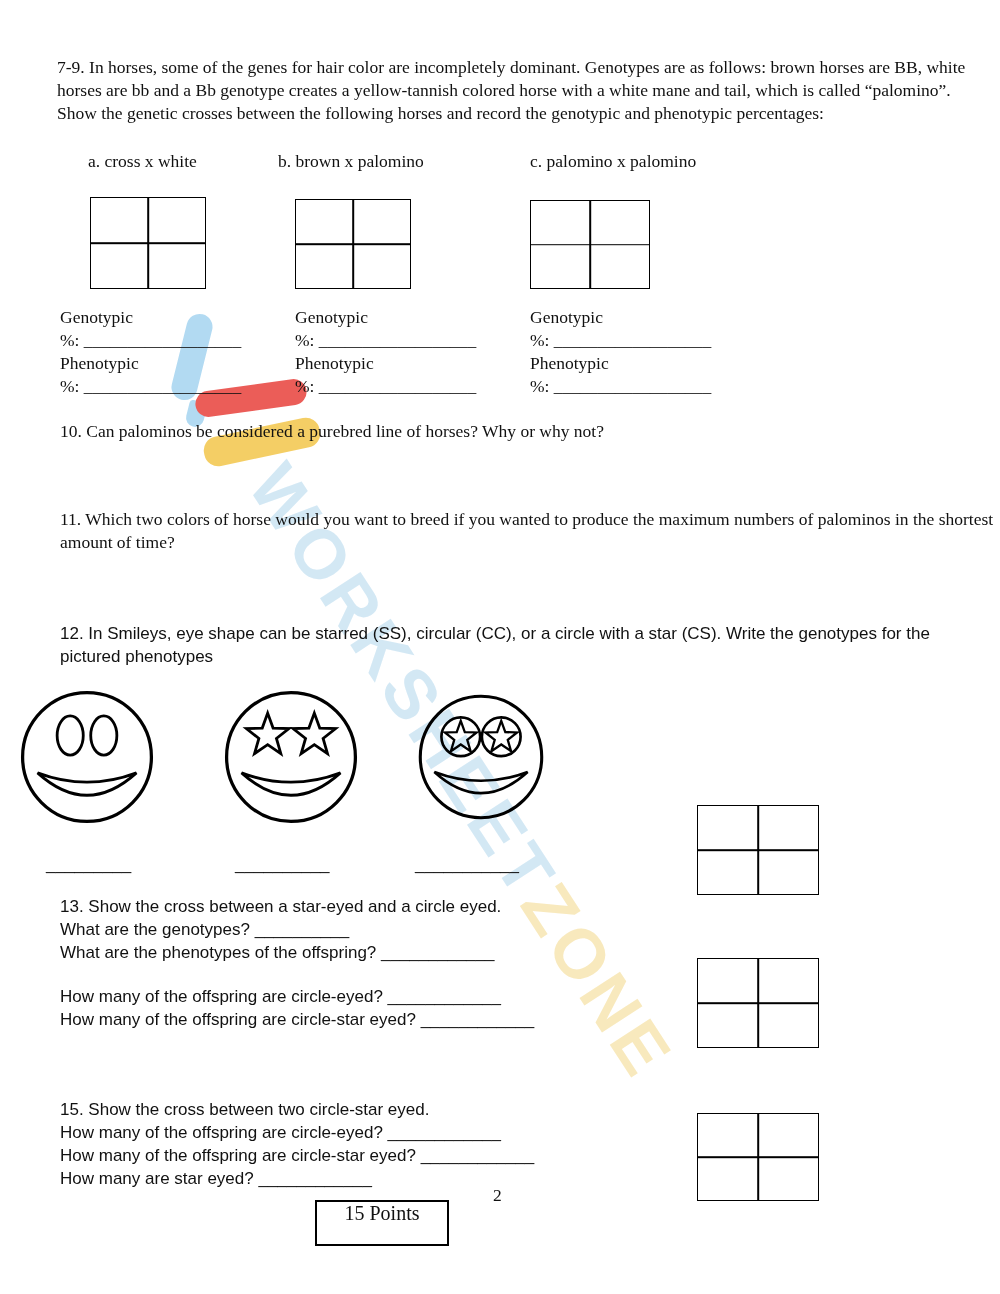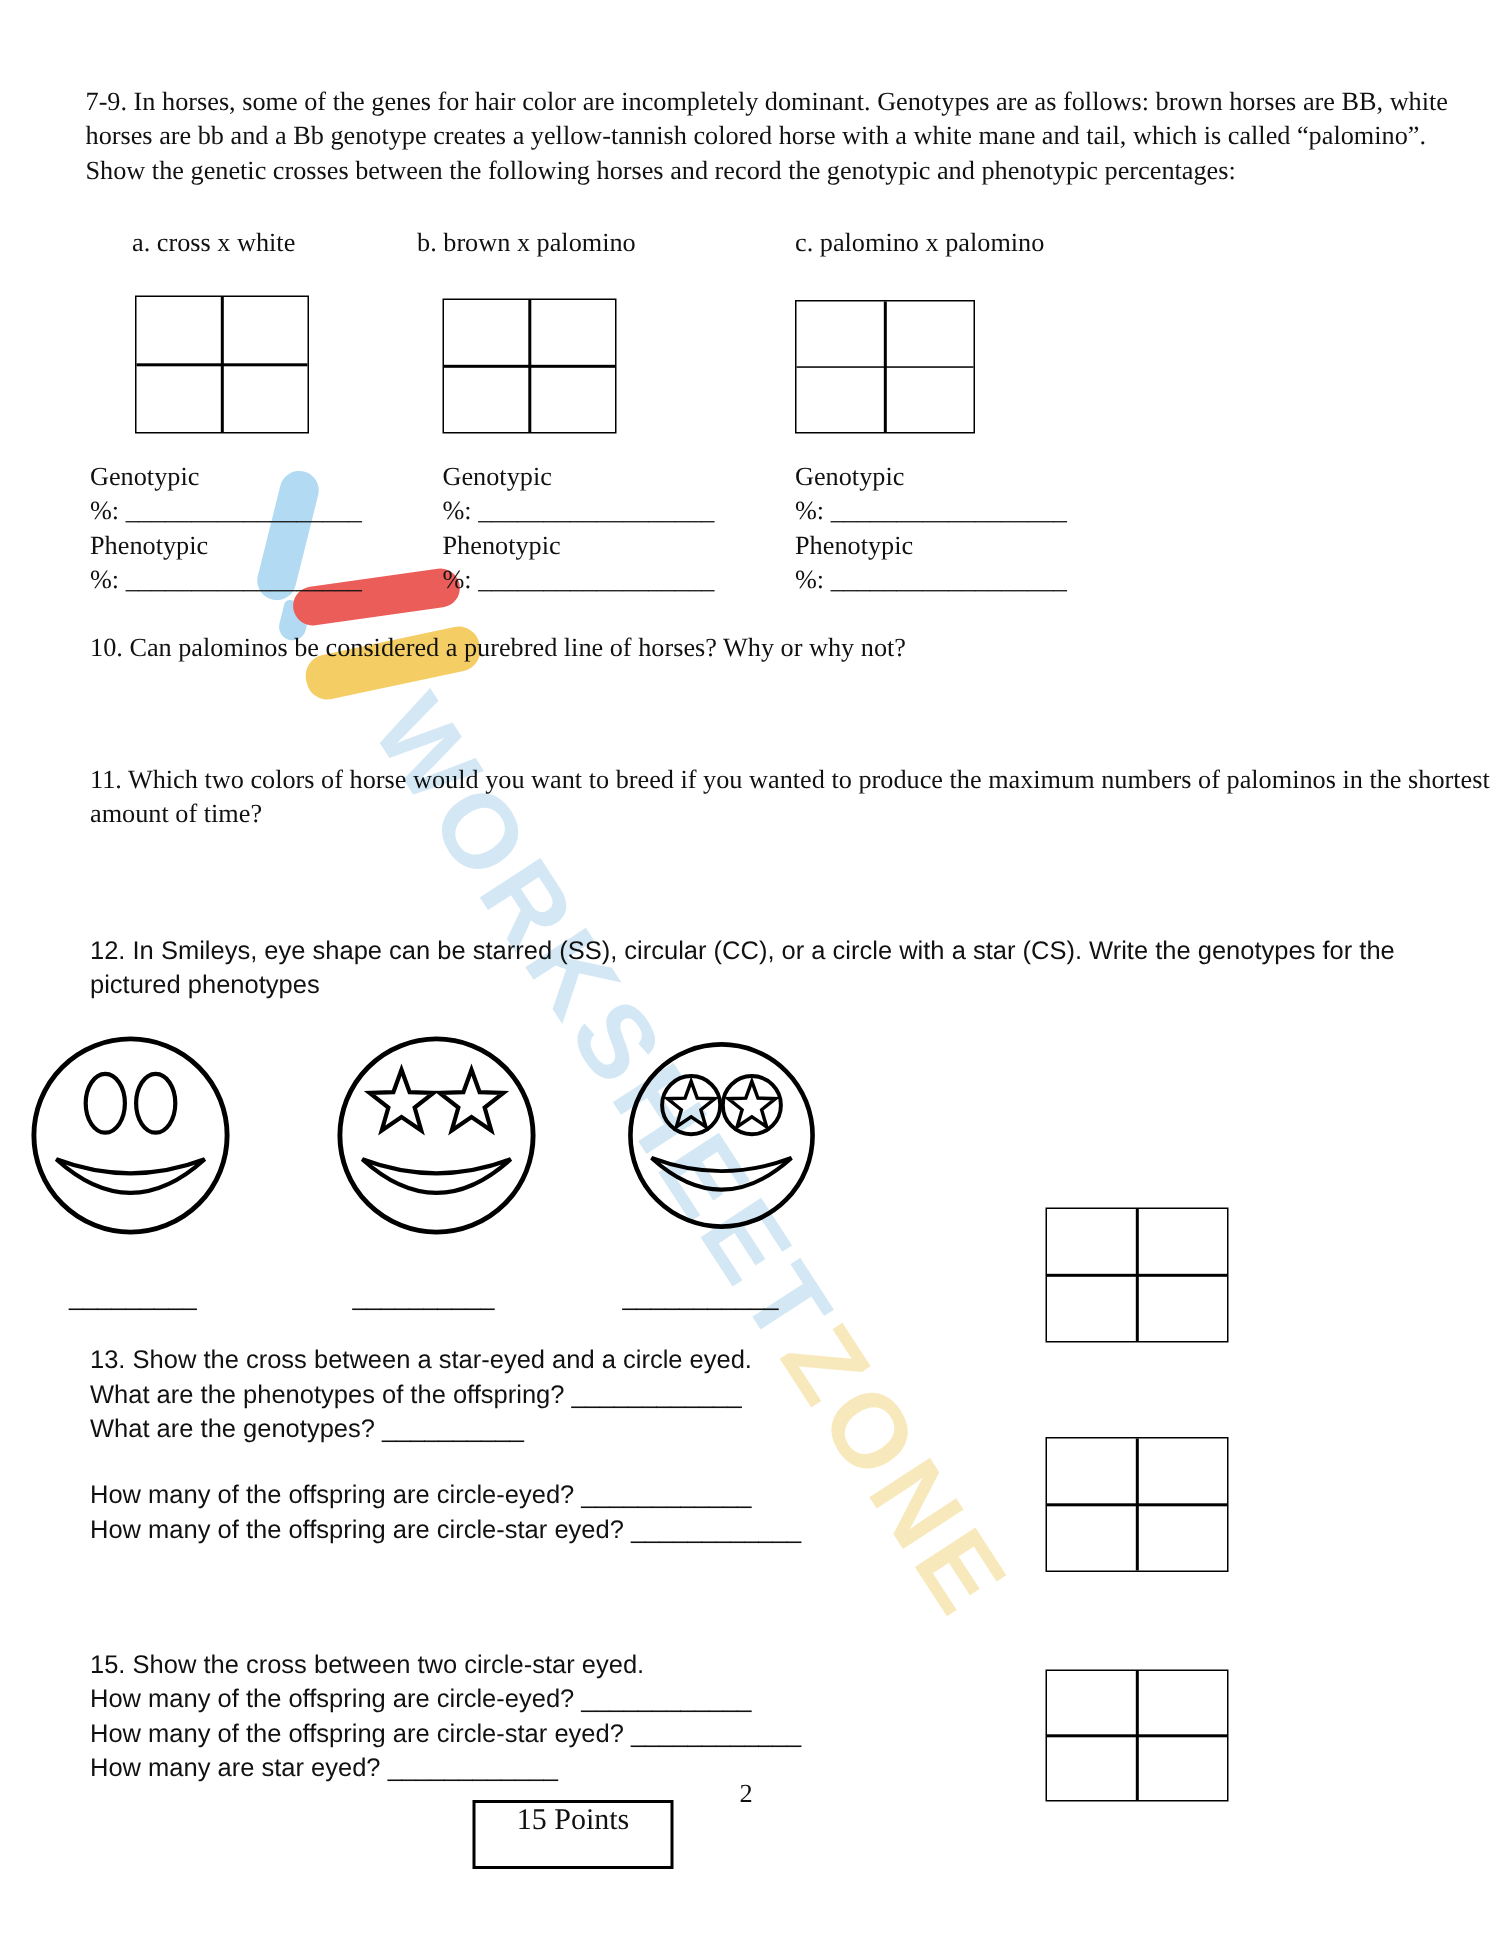--- a/index.html
+++ b/index.html
@@ -136,22 +136,22 @@
   <div class="blank-row" style="left:46px;">_________</div>
   <div class="blank-row" style="left:235px;">__________</div>
   <div class="blank-row" style="left:415px;">___________</div>
 
   <div class="punnett" style="left:697px; top:805px;  width:120px; height:88px;"></div>
   <div class="punnett" style="left:697px; top:958px;  width:120px; height:88px;"></div>
   <div class="punnett" style="left:697px; top:1113px; width:120px; height:86px;"></div>
 
   <div class="qblock sans" style="left:60px; top:895px;">
     <div>13.  Show the cross between a star-eyed and a circle eyed.</div>
+    <div>What are the genotypes? __________</div>
     <div>What are the phenotypes of the offspring? ____________</div>
-    <div>What are the genotypes? __________</div>
   </div>
 
   <div class="qblock sans" style="left:60px; top:985px;">
     <div>How many of the offspring are circle-eyed? ____________</div>
     <div>How many of the offspring are circle-star eyed? ____________</div>
   </div>
 
   <div class="qblock sans" style="left:60px; top:1098px;">
     <div>15. Show the cross between two circle-star eyed.</div>
     <div>How many of the offspring are circle-eyed? ____________</div>

